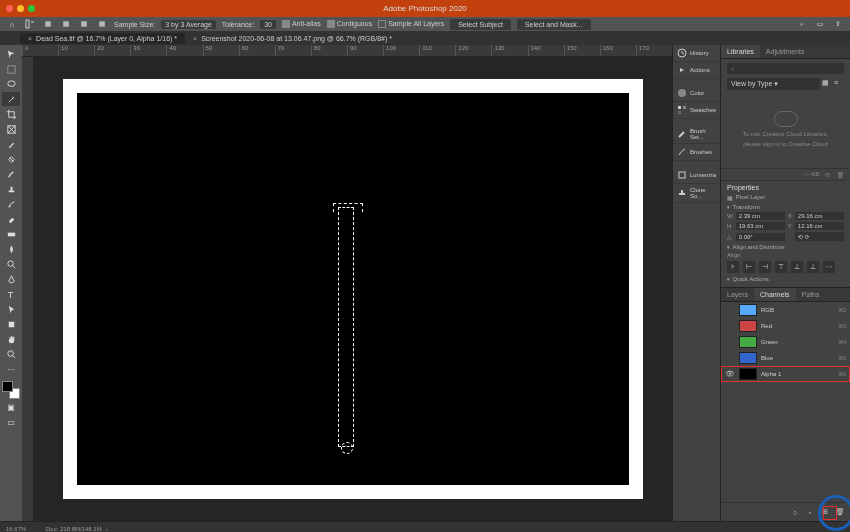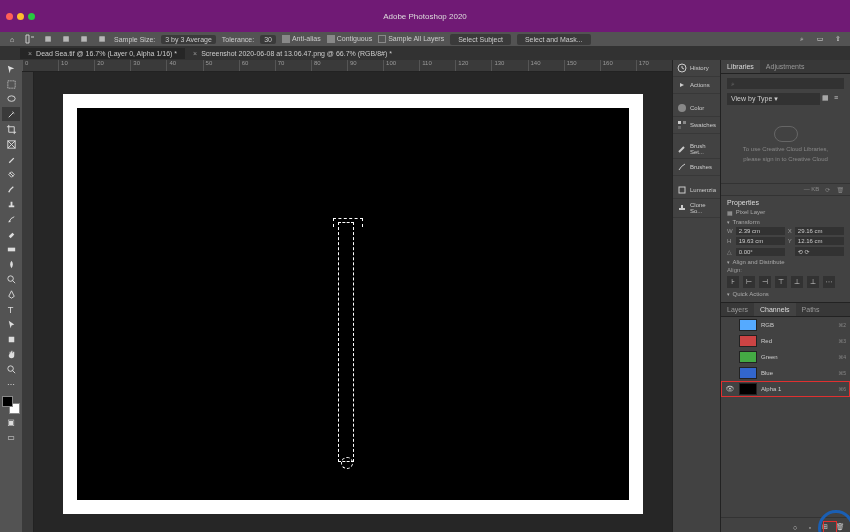--- a/index.html
+++ b/index.html
@@ -1,17 +1,17 @@
 <!DOCTYPE html>
 <html><head>
 <meta charset="utf-8">
 <style>
 * { margin:0; padding:0; box-sizing:border-box; font-family:"Segoe UI",Arial,sans-serif; }
 body { background:#323232; width:850px; height:532px; overflow:hidden; font-size:8px; color:#ccc; }
-.titlebar { height:32px; background:#701a75; display:flex; align-items:center; position:relative; padding:0 6px; }
+.titlebar { height:17px; background:#c2410c; display:flex; align-items:center; position:relative; padding:0 6px; }
 .traffic { display:flex; gap:4px; }
 .tl { width:7px; height:7px; border-radius:50%; }
 .r{background:#ff5f57}.y{background:#febc2e}.g{background:#28c840}
 .title-center { position:absolute; left:50%; transform:translateX(-50%); font-size:8px; color:#ddd; }
 
 .menubar { height:14px; background:#535353; display:flex; align-items:center; padding:0 6px; gap:6px; font-size:7px; }
 .menubar .ico { width:12px; height:12px; display:flex; align-items:center; justify-content:center; color:#ddd; }
 .opt-label { color:#ccc; }
 .opt-field { background:#3a3a3a; padding:1px 4px; border-radius:2px; }
 .chk { width:8px; height:8px; border:1px solid #888; display:inline-block; vertical-align:middle; margin-right:2px; }

